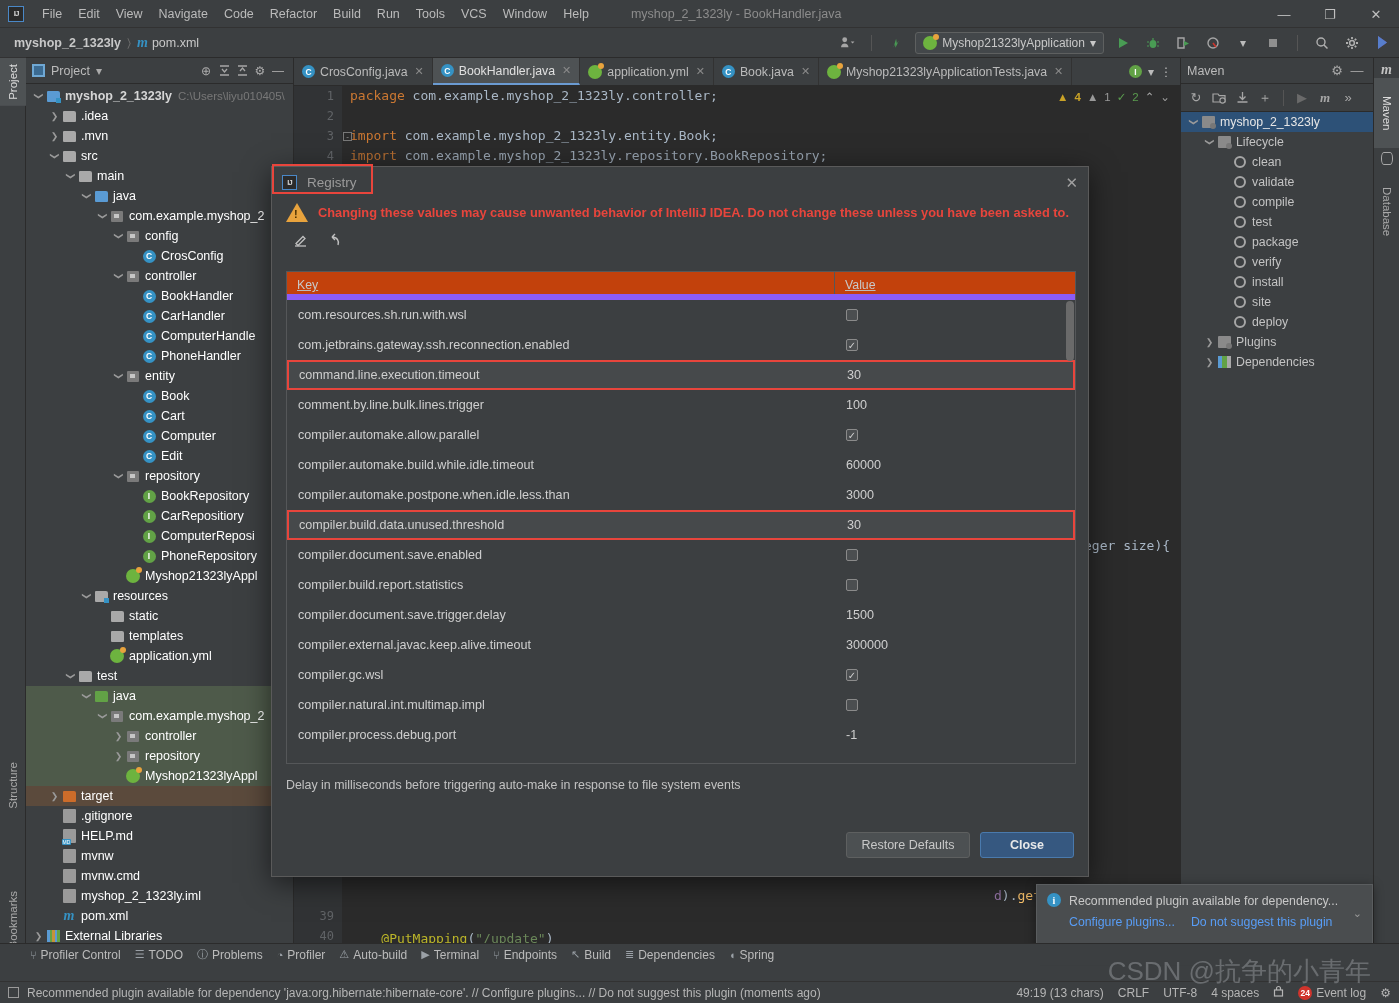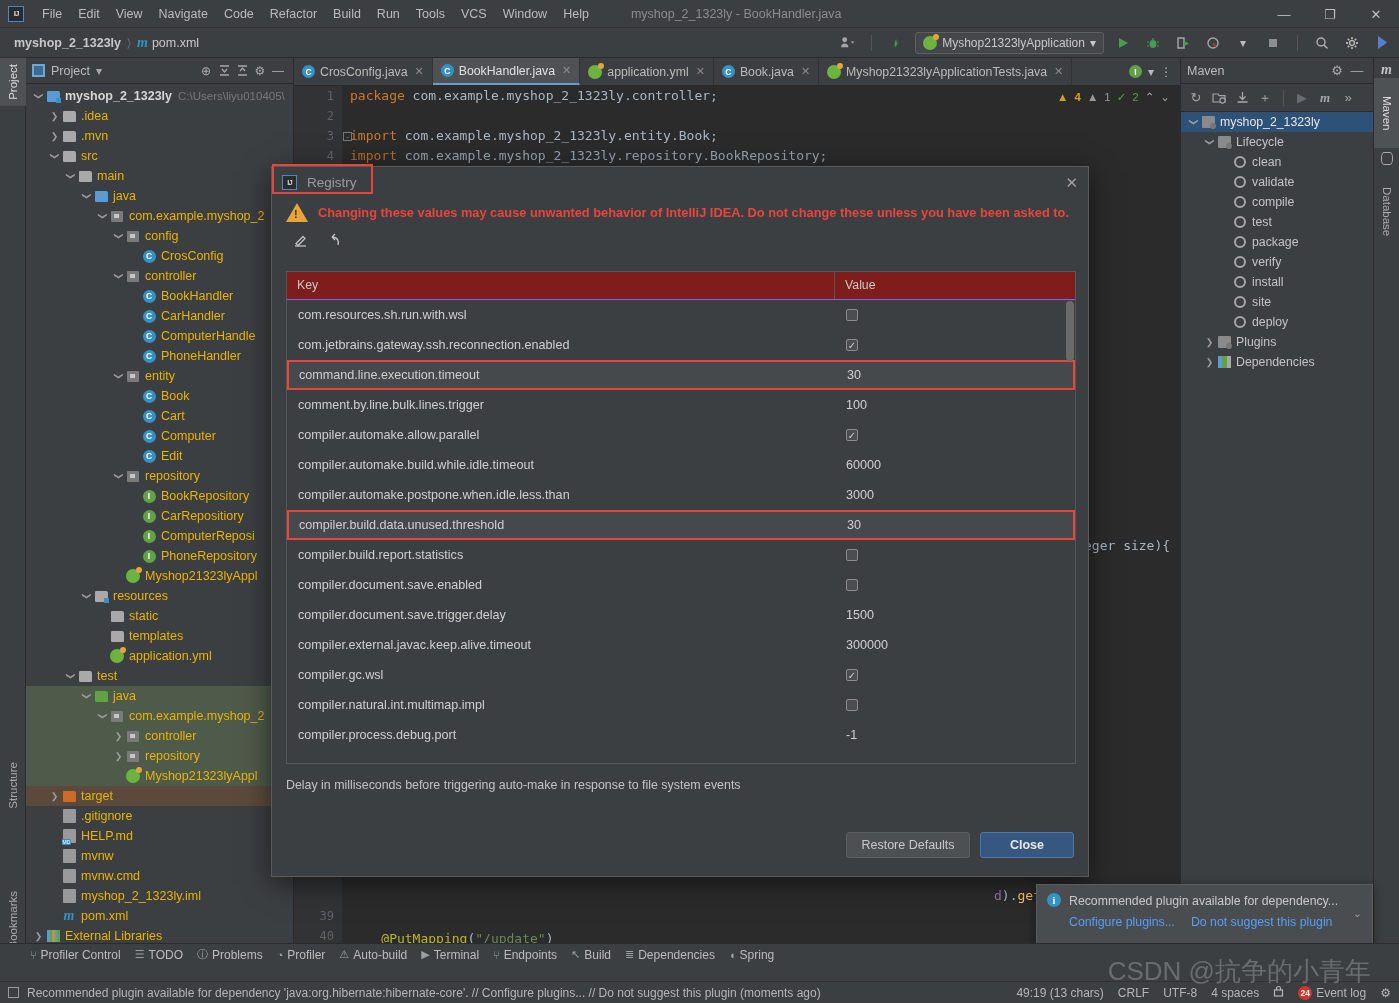--- a/index.html
+++ b/index.html
@@ -110,21 +110,21 @@
   .pkg-icon { width:12px;height:11px;background:#7a7a7a;border-radius:1px; position:relative;}
   .pkg-icon::after{content:"";position:absolute;left:3px;top:3px;width:5px;height:4px;background:#c6c6c6;}
   .c-badge, .i-badge {
     width:13px;height:13px;border-radius:50%;font-size:8.5px;font-weight:bold;
     display:flex;align-items:center;justify-content:center;color:#fff;
   }
   .c-badge { background:#3592c4; }
   .i-badge { background:#62a246; }
   .spring-ico { width:14px;height:14px;border-radius:50%;background:#6db33f;position:relative;}
   .spring-ico::after{content:"";position:absolute;right:-2px;top:-2px;width:6px;height:6px;background:#e8a33d;border-radius:50%;}
-  .tlabel { color:#eab308; }
+  .tlabel { color:#ffffff; }
   .tlabel.bold { font-weight:bold; color:#d6d6d6; }
   .tpath { color:#787878; font-size:11.5px; margin-left:6px; }
   .gen-ico { width:13px;height:14px;background:#9a9a9a;border-radius:1px;}
   .md-ico { width:13px;height:14px;background:#9a9a9a;border-radius:1px;position:relative;}
   .md-ico::after{content:"MD";position:absolute;left:-1px;bottom:-2px;font-size:5px;background:#3592c4;color:#fff;padding:0 1px;border-radius:1px;}
   .lib-ico { width:13px;height:12px;background:linear-gradient(90deg,#5a9bd4 0 20%,#62a246 20% 40%,#c4923a 40% 60%,#5a9bd4 60% 80%,#62a246 80% 100%);}
   .sc-ico { width:14px;height:13px;background:#7a7a7a;border-radius:1px;position:relative;}
   .sc-ico::after{content:"";position:absolute;right:-2px;bottom:-2px;width:7px;height:7px;background:#3592c4;border-radius:50%;}
 
   
@@ -233,21 +233,21 @@
   .warn-text { color:#e8453c; font-size:12.8px; font-weight:bold; }
   .dlg-tools { display:flex; align-items:center; gap:14px; padding:6px 0 8px 18px; }
   .dlg-tool { width:20px;height:20px;display:flex;align-items:center;justify-content:center;
     color:#c0c0c0; font-size:15px; }
 
   .tbl-wrap { position:absolute; left:14px; top:104px; width:790px; height:660px; }
   .tbl {
     position:relative; width:790px; height:493px; background:#3c3f41;
     border:1px solid #555759; overflow:hidden;
   }
-  .thead { display:flex; height:28px; background:#7f1d1d; border-bottom:1px solid #8b5cf6; }
+  .thead { display:flex; height:28px; background:#c2410c; border-bottom:6px solid #8b5cf6;text-decoration:underline; }
   .th { padding:6px 10px; font-size:12.3px; color:#c8c8c8; }
   .th.key { width:548px; border-right:1px solid #555759; }
   .th.val { flex:1; }
   .tbody { position:relative; }
   .tr { display:flex; height:30px; align-items:center; border:1px solid transparent; }
   .tr.hl { border:2px solid #e8453c; background:#46494b; }
   .td-key { width:548px; padding-left:10px; font-size:12.6px; color:#cfcfcf; }
   .td-val { flex:1; padding-left:10px; font-size:12.6px; color:#cfcfcf; display:flex; align-items:center; }
   .chk { width:12px;height:12px;border:1px solid #8a8a8a;background:#4b4e50;border-radius:2px;
     display:inline-flex;align-items:center;justify-content:center;font-size:10px;color:#cfcfcf;}
@@ -1083,27 +1083,27 @@
             </div>
             <div class="tr">
               <div class="td-key">compiler.automake.postpone.when.idle.less.than</div>
               <div class="td-val">3000</div>
             </div>
             <div class="tr hl">
               <div class="td-key">compiler.build.data.unused.threshold</div>
               <div class="td-val">30</div>
             </div>
             <div class="tr">
-              <div class="td-key">compiler.build.report.statistics</div>
+              <div class="td-key">compiler.document.save.enabled</div>
               <div class="td-val">
                 <span class="chk"></span>
               </div>
             </div>
             <div class="tr">
-              <div class="td-key">compiler.document.save.enabled</div>
+              <div class="td-key">compiler.build.report.statistics</div>
               <div class="td-val">
                 <span class="chk"></span>
               </div>
             </div>
             <div class="tr">
               <div class="td-key">compiler.document.save.trigger.delay</div>
               <div class="td-val">1500</div>
             </div>
             <div class="tr">
               <div class="td-key">compiler.external.javac.keep.alive.timeout</div>

